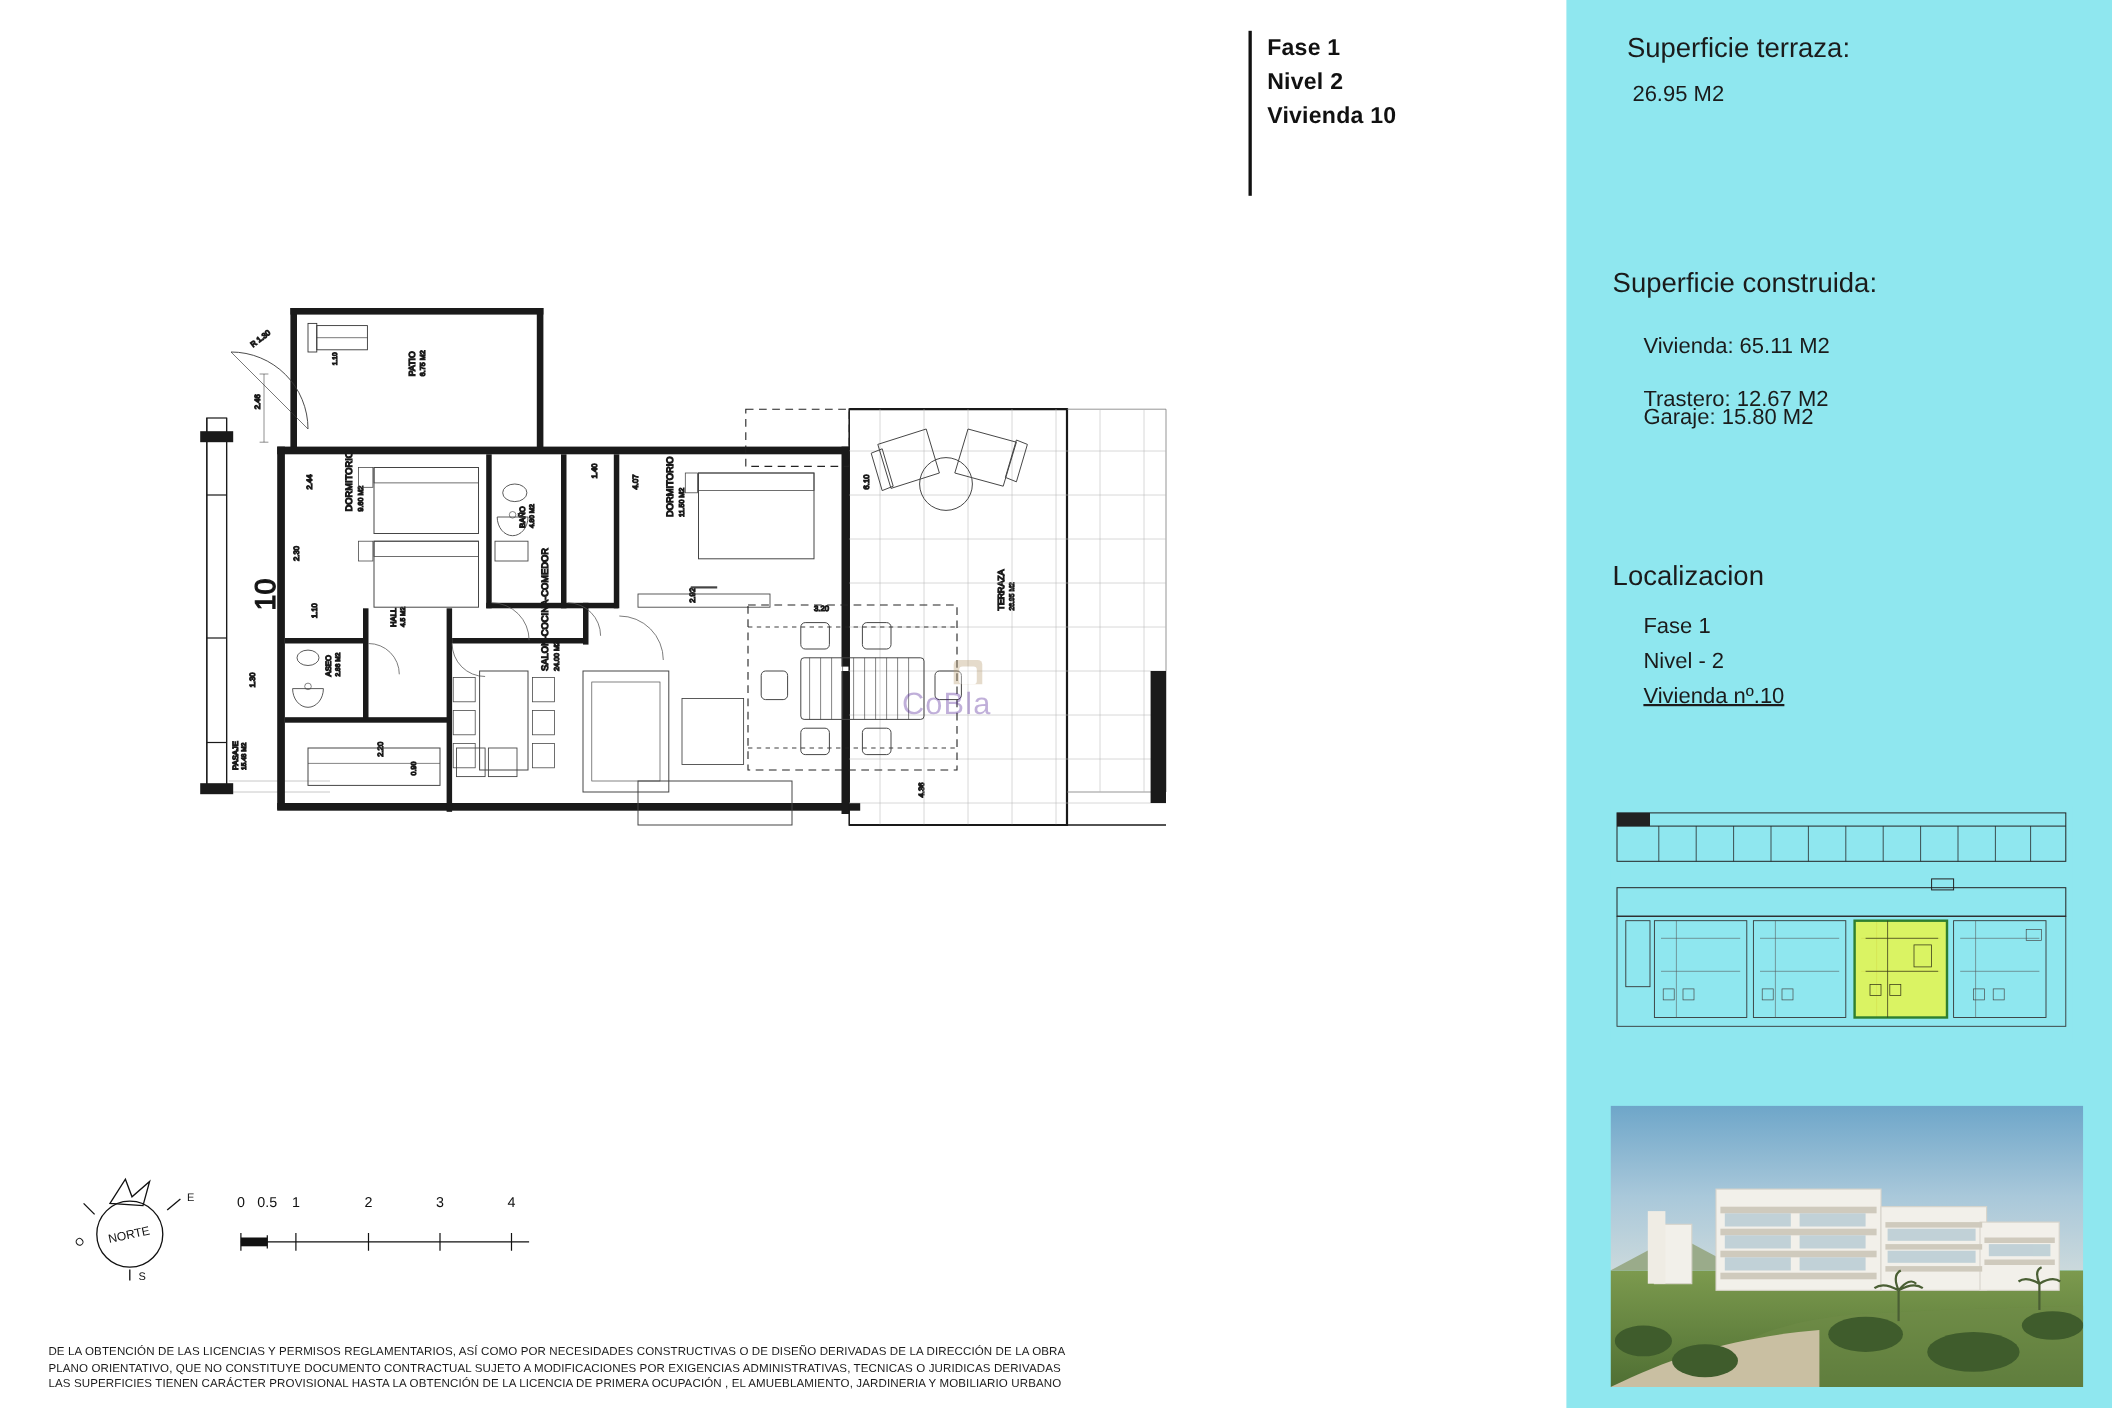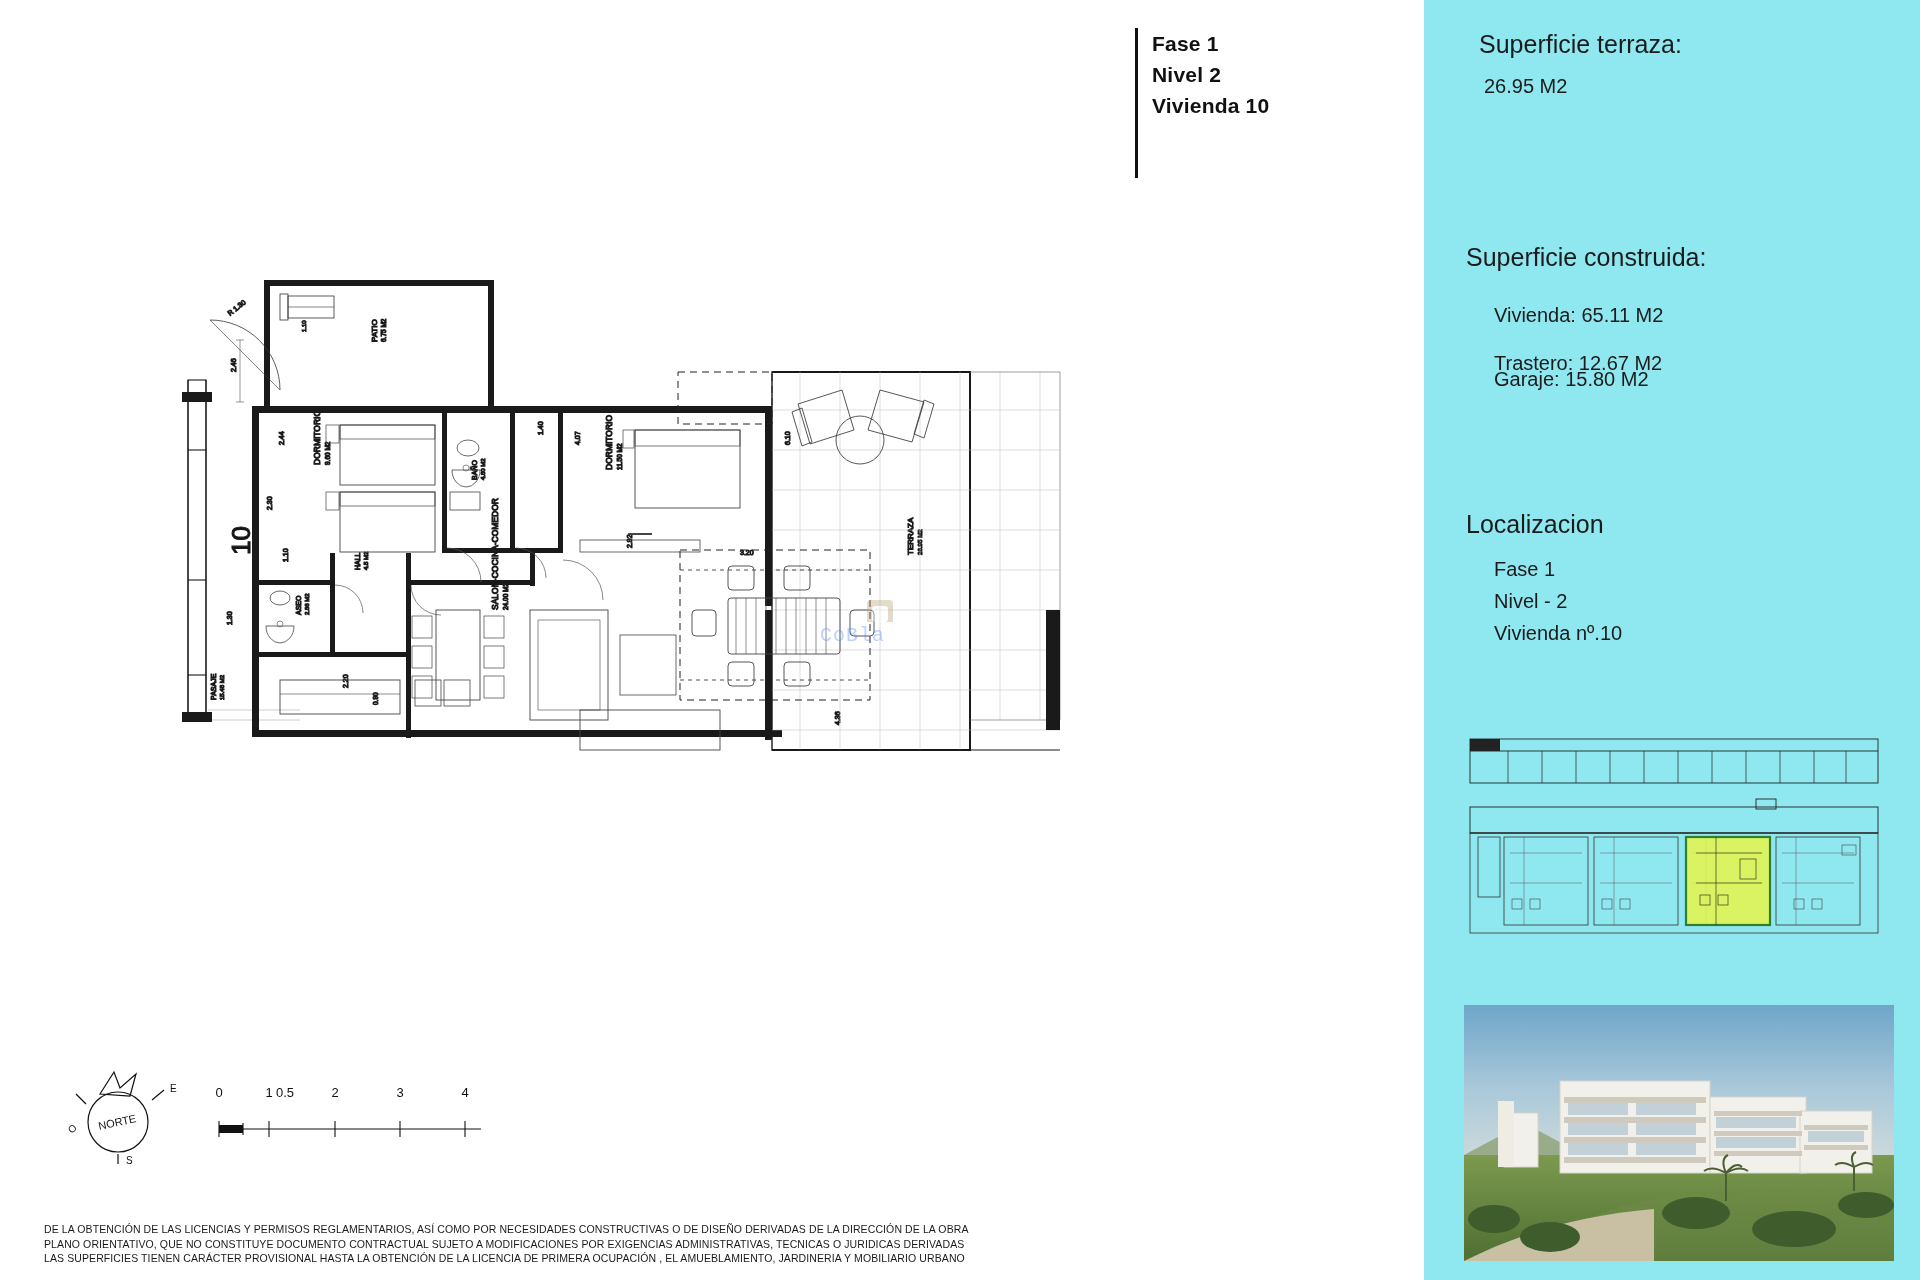--- a/index.html
+++ b/index.html
@@ -42,22 +42,22 @@
   #floorplan svg { display: block; }
 
   
   #watermark {
     position: absolute;
     left: 820px; top: 600px;
     width: 120px; height: 70px;
     opacity: .35;
   }
   #watermark .wm-text {
-    font-family: Liberation Mono, monospace;
-    font-size: 20px; color: #3b82f6; letter-spacing: 1px;
+    font-family: Liberation Sans, sans-serif;
+    font-size: 28px; color: #4c1d95; letter-spacing: 1px;
   }
   #watermark .wm-mark {
     width: 26px; height: 22px; background: #b79a6d;
     border-radius: 4px 4px 0 0;
     position: relative; margin: 0 auto 2px auto;
   }
   #watermark .wm-mark:after {
     content: ""; position: absolute; left: 5px; top: 6px;
     width: 16px; height: 16px; background: #fff; border-radius: 3px;
   }
@@ -365,21 +365,21 @@
       <text x="58" y="66" font-size="11" fill="#111" text-anchor="middle" font-family="Liberation Sans, sans-serif" transform="rotate(-12 58 66)">NORTE</text>
       <text x="12" y="74" font-size="10" fill="#111" transform="rotate(-45 12 74)">O</text>
       <text x="110" y="32" font-size="10" fill="#111">E</text>
       <text x="66" y="104" font-size="10" fill="#111">S</text>
     </svg>
   </div>
 
   <div id="scalebar">
     <div class="nums">
       <span style="left:4px;">0</span>
-      <span style="left:28px;margin-left:42px;">0.5</span>
+      <span style="left:28px;">0.5</span>
       <span style="left:54px;">1</span>
       <span style="left:120px;">2</span>
       <span style="left:185px;">3</span>
       <span style="left:250px;">4</span>
     </div>
     <svg width="275" height="30" viewBox="0 0 275 30" xmlns="http://www.w3.org/2000/svg" style="margin-top:6px;">
       <g stroke="#111" stroke-width="1.1" fill="none">
         <line x1="4" y1="20" x2="266" y2="20"></line>
         <line x1="4" y1="12" x2="4" y2="28"></line>
         <line x1="28" y1="14" x2="28" y2="26"></line>
@@ -407,21 +407,21 @@
     <div class="sp-line" style="left:60px; top:75px;">26.95 M2</div>
 
     <div class="sp-h1" style="left:42px; top:243px;">Superficie construida:</div>
     <div class="sp-line" style="left:70px; top:304px;">Vivienda: 65.11 M2</div>
     <div class="sp-line" style="left:70px; top:320px;margin-top:48px;">Garaje:   15.80 M2</div>
     <div class="sp-line" style="left:70px; top:352px;text-align:center;">Trastero: 12.67 M2</div>
 
     <div class="sp-h1" style="left:42px; top:510px;">Localizacion</div>
     <div class="sp-line" style="left:70px; top:558px;">Fase 1</div>
     <div class="sp-line" style="left:70px; top:590px;">Nivel - 2</div>
-    <div class="sp-line" style="left:70px; top:622px;">Vivienda nº.10</div>
+    <div class="sp-line" style="left:70px; top:622px;text-decoration:underline;">Vivienda nº.10</div>
 
     <div id="keyplan">
       <svg width="420" height="215" viewBox="0 0 420 215" xmlns="http://www.w3.org/2000/svg">
 
         <g stroke="#222" fill="none" stroke-width=".9">
           <rect x="6" y="6" width="408" height="44"></rect>
           <line x1="6" y1="18" x2="414" y2="18"></line>
           <g stroke-width=".7">
             <line x1="44" y1="18" x2="44" y2="50"></line>
             <line x1="78" y1="18" x2="78" y2="50"></line>

